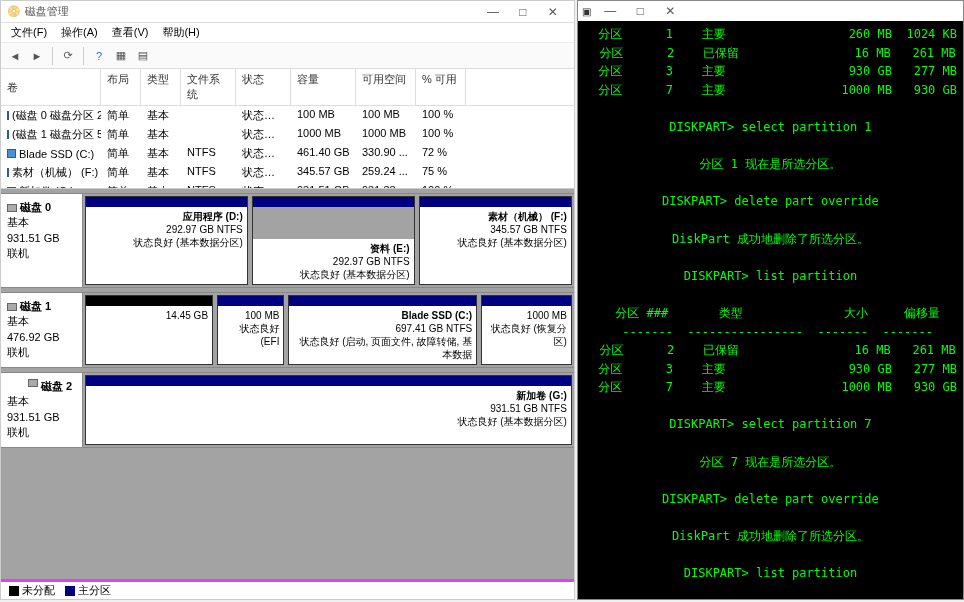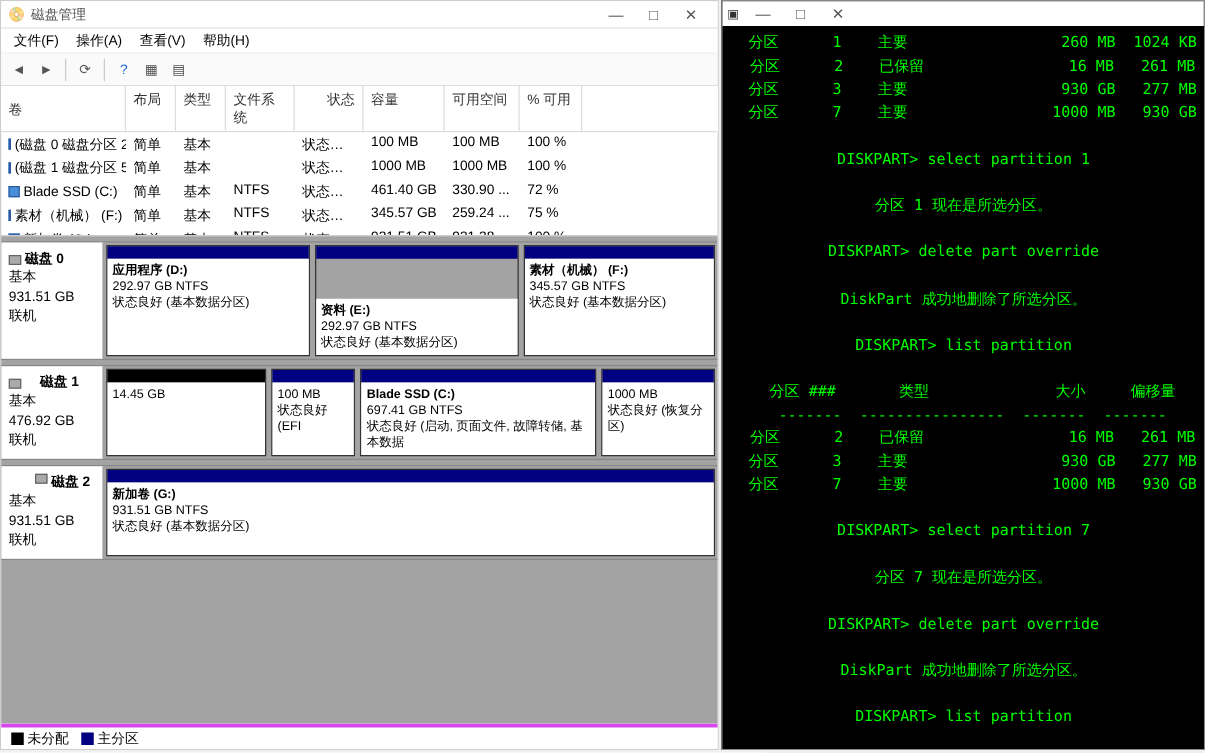--- a/index.html
+++ b/index.html
@@ -18,33 +18,33 @@
 .sep { width: 1px; height: 18px; background: #ccc; margin: 0 3px; }
 .list-area { height: 120px; overflow: auto; border-bottom: 1px solid #ccc; }
 .list-header { display: flex; background: #fff; border-bottom: 1px solid #ddd; position: sticky; top: 0; }
 .list-header > div { padding: 3px 6px; border-right: 1px solid #ddd; color: #333; font-size: 11px; cursor: pointer;}
 .list-row { display: flex; padding: 1px 0;}
 .list-row > div { padding: 1px 6px; white-space: nowrap; overflow: hidden; text-overflow: ellipsis; font-size: 11px;}
 .c-vol { width: 100px; display:flex; align-items:center; gap:3px;}
 .c-layout { width: 40px; }
 .c-type { width: 40px; }
 .c-fs { width: 55px; }
-.c-status { width: 55px; text-align: right; }
+.c-status { width: 55px; }
 .c-cap { width: 65px; }
 .c-free { width: 60px; }
 .c-pct { width: 50px; }
 .disk-area { flex: 1; overflow: auto; background: #a3a3a3; padding: 0; }
 .disk-row { display: flex; border-top: 1px solid #888; border-bottom: 1px solid #888; min-height: 72px; margin-top: 4px;}
 .disk-label { width: 82px; padding: 6px; border-right: 1px solid #888; font-size: 11px; line-height: 1.4; background: #fff;}
 .disk-label .dname { font-weight: bold; }
 .disk-parts { flex: 1; display: flex; }
 .part { border: 1px solid #333; margin: 2px; display: flex; flex-direction: column; font-size: 10px; line-height: 1.3; cursor: pointer; }
 .part-top { height: 10px; background: #000080; }
 .part-top.unalloc { background: #000; }
-.part-body { padding: 3px 4px; flex: 1; background: #fff;}
+.part-body { padding: 3px 4px; flex: 1; background: #fff; text-align: right;}
 .part-body .pname { font-weight: bold; }
 .legend { height: 20px; border-top: 3px solid #d946ef; display: flex; align-items: center; padding: 0 8px; gap: 10px; font-size: 11px; background: #fff;}
 .legend-sw { width: 10px; height: 10px; display: inline-block; margin-right: 3px; vertical-align: middle;}
 .sw-black { background: #000; }
 .sw-navy { background: #000080; }
 .console { flex: 1; background: #000; color: #0f0; font-family: "NSimSun","Consolas", monospace; font-size: 12px; padding: 4px 6px; white-space: pre; overflow: auto; line-height: 1.55; text-align: center;}
 .vol-icon { width:9px; height:9px; display:inline-block; background:#4a90d9; border:1px solid #2c5aa0;}
 .hdd-icon { width:10px; height:8px; display:inline-block; background:#aaa; border:1px solid #666; position:relative;}
 </style>
 </head>
@@ -188,21 +188,21 @@
     <div class="part-body">
       <div class="pname">素材（机械） (F:)</div>
       <div>345.57 GB NTFS</div>
       <div>状态良好 (基本数据分区)</div>
     </div>
           </div>
         </div>
       </div>
       <div class="disk-row">
         <div class="disk-label">
-          <div style="display:flex;align-items:center;gap:15px;">
+          <div style="display:flex;align-items:center;gap:3px;">
             <span class="hdd-icon"></span>
             <span class="dname">磁盘 1</span>
           </div>
   <div>基本</div>
   <div>476.92 GB</div>
   <div>联机</div>
         </div>
         <div class="disk-parts">
           <div class="part" style="flex: 27 1 0%;">
             <div class="part-top unalloc"></div>

